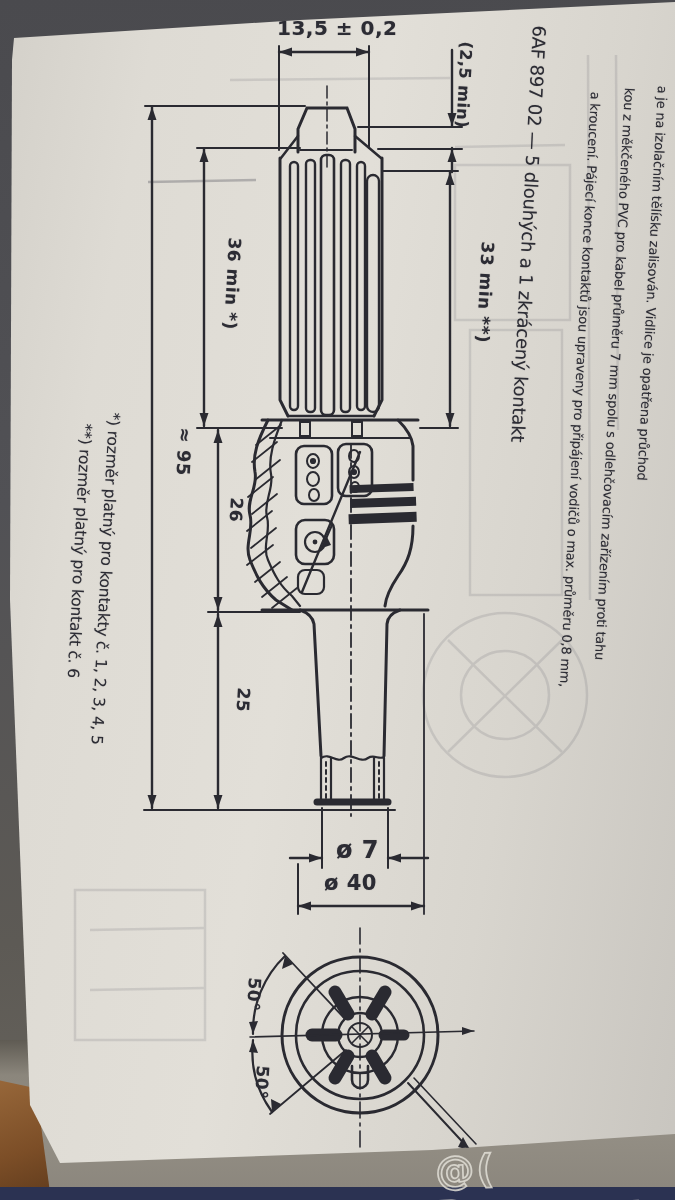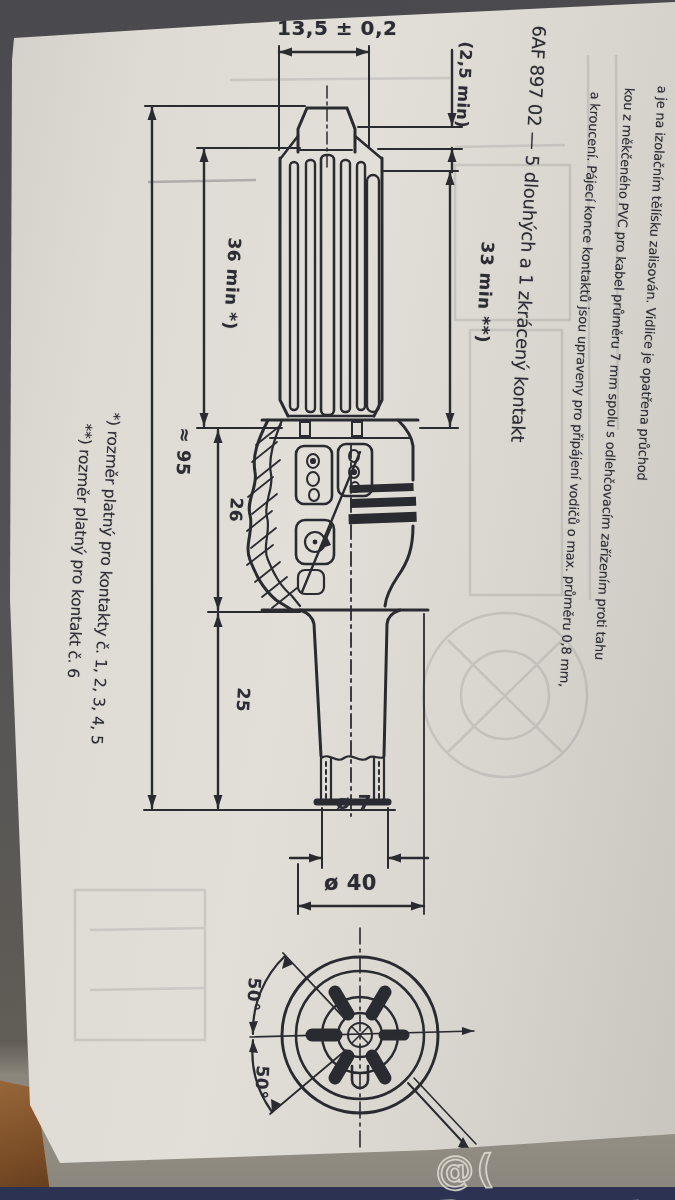--- a/index.html
+++ b/index.html
@@ -248,20 +248,20 @@
     <div class="lbl rot typeset" style="left:122px;top:413px;font-size:15.5px;">*) rozměr platný pro kontakty č. 1, 2, 3, 4, 5</div>
     <div class="lbl rot typeset" style="left:94px;top:424px;font-size:15.5px;">**) rozměr platný pro kontakt č. 6</div>
 
     <div class="lbl hand" style="left:277px;top:18px;font-size:20px;">13,5 ± 0,2</div>
     <div class="lbl hand rot" style="left:474px;top:42px;font-size:16px;">(2,5 min)</div>
     <div class="lbl hand rot" style="left:243px;top:238px;font-size:17px;">36 min *)</div>
     <div class="lbl hand rot" style="left:496px;top:242px;font-size:17px;">33 min **)</div>
     <div class="lbl hand rot" style="left:194px;top:428px;font-size:18px;">≈ 95</div>
     <div class="lbl hand rot" style="left:245px;top:498px;font-size:17px;">26</div>
     <div class="lbl hand rot" style="left:252px;top:688px;font-size:17px;">25</div>
-    <div class="lbl hand" style="left:336px;top:792px;font-size:20px;">ø 7</div>
+    <div class="lbl hand" style="left:336px;top:838px;font-size:24px;">ø 7</div>
     <div class="lbl hand" style="left:324px;top:872px;font-size:21px;">ø 40</div>
     <div class="lbl hand rot" style="left:263px;top:978px;font-size:17px;">50°</div>
     <div class="lbl hand rot" style="left:271px;top:1066px;font-size:17px;">50°</div>
   </div>
 
   <div class="watermark">@( Bazos.cz</div>
 </div>
 
 </body></html>

